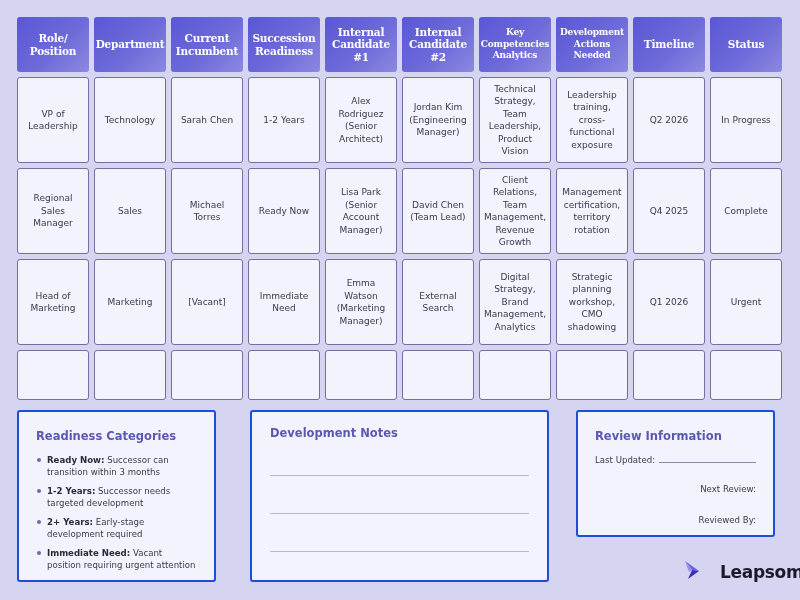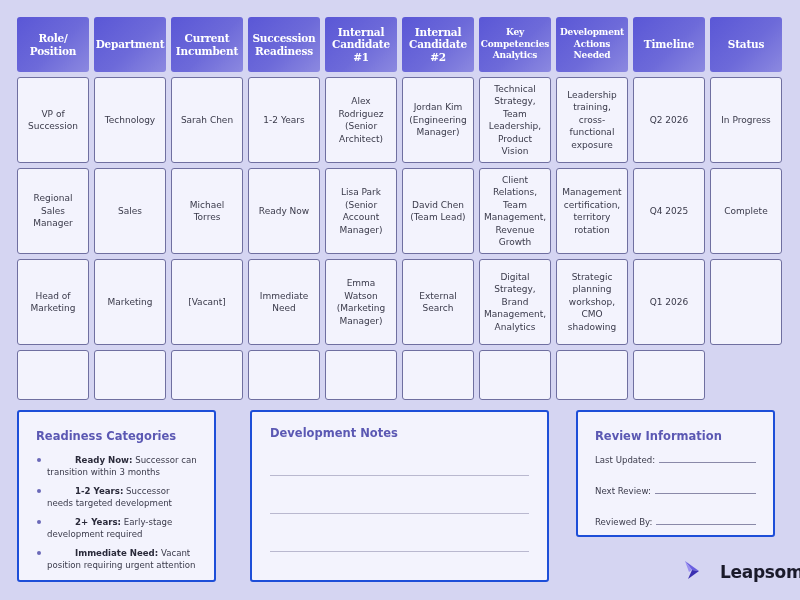--- a/index.html
+++ b/index.html
@@ -63,34 +63,34 @@
     font-size: 8.6px;
     line-height: 12px;
     color: #3a3a4a;
     margin-bottom: 7px;
   }
   .readiness li .bullet {
     position: absolute; left: 1px; top: 4px;
     width: 4px; height: 4px; border-radius: 50%;
     background: #6a68b8;
   }
-  .readiness li b { color: #2a2a3a; margin-left: 28px; }
+  .readiness li b { color: #2a2a3a; }
   .notes { left: 250px; top: 410px; width: 299px; height: 172px; padding: 14px 18px; }
   .note-line {
     position: absolute;
     left: 18px; right: 18px;
     height: 1px; background: #b9b8cf;
   }
   .review { left: 576px; top: 410px; width: 199px; height: 127px; padding: 17px 17px; }
   .review-row {
     display: flex; align-items: flex-end;
     font-size: 8.6px; color: #3a3a4a;
     margin-top: 10px; height: 12px;
   }
-  .review-row + .review-row { margin-top: 19px; }
+  .review-row + .review-row { margin-top: 19px; flex-direction: column; }
   .review-row .blank {
     flex: 1; border-bottom: 1px solid #8a89a8;
     margin-left: 4px; margin-bottom: 2px; height: 1px;
   }
   .logo {
     position: absolute; left: 684px; top: 560px;
     display: flex; align-items: center;
   }
   .logo-text {
     font-weight: bold; font-size: 17px; color: #1a1a2a;
@@ -106,21 +106,21 @@
   <div class="hcell">Department</div>
   <div class="hcell">Current Incumbent</div>
   <div class="hcell">Succession Readiness</div>
   <div class="hcell">Internal Candidate #1</div>
   <div class="hcell">Internal Candidate #2</div>
   <div class="hcell small">Key Competencies Analytics</div>
   <div class="hcell small">Development Actions Needed</div>
   <div class="hcell">Timeline</div>
   <div class="hcell">Status</div>
 
-  <div class="cell">VP of Succession</div>
+  <div class="cell">VP of Leadership</div>
   <div class="cell">Technology</div>
   <div class="cell">Sarah Chen</div>
   <div class="cell">1-2 Years</div>
   <div class="cell">Alex Rodriguez (Senior Architect)</div>
   <div class="cell">Jordan Kim (Engineering Manager)</div>
   <div class="cell">Technical Strategy, Team Leadership, Product Vision</div>
   <div class="cell">Leadership training, cross-functional exposure</div>
   <div class="cell">Q2 2026</div>
   <div class="cell">In Progress</div>
 
@@ -137,20 +137,21 @@
 
   <div class="cell">Head of Marketing</div>
   <div class="cell">Marketing</div>
   <div class="cell">[Vacant]</div>
   <div class="cell">Immediate Need</div>
   <div class="cell">Emma Watson (Marketing Manager)</div>
   <div class="cell">External Search</div>
   <div class="cell">Digital Strategy, Brand Management, Analytics</div>
   <div class="cell">Strategic planning workshop, CMO shadowing</div>
   <div class="cell">Q1 2026</div>
+  <div class="cell">Urgent</div>
 
   <div class="cell"></div>
   <div class="cell"></div>
   <div class="cell"></div>
   <div class="cell"></div>
   <div class="cell"></div>
   <div class="cell"></div>
   <div class="cell"></div>
   <div class="cell"></div>
   <div class="cell"></div>

